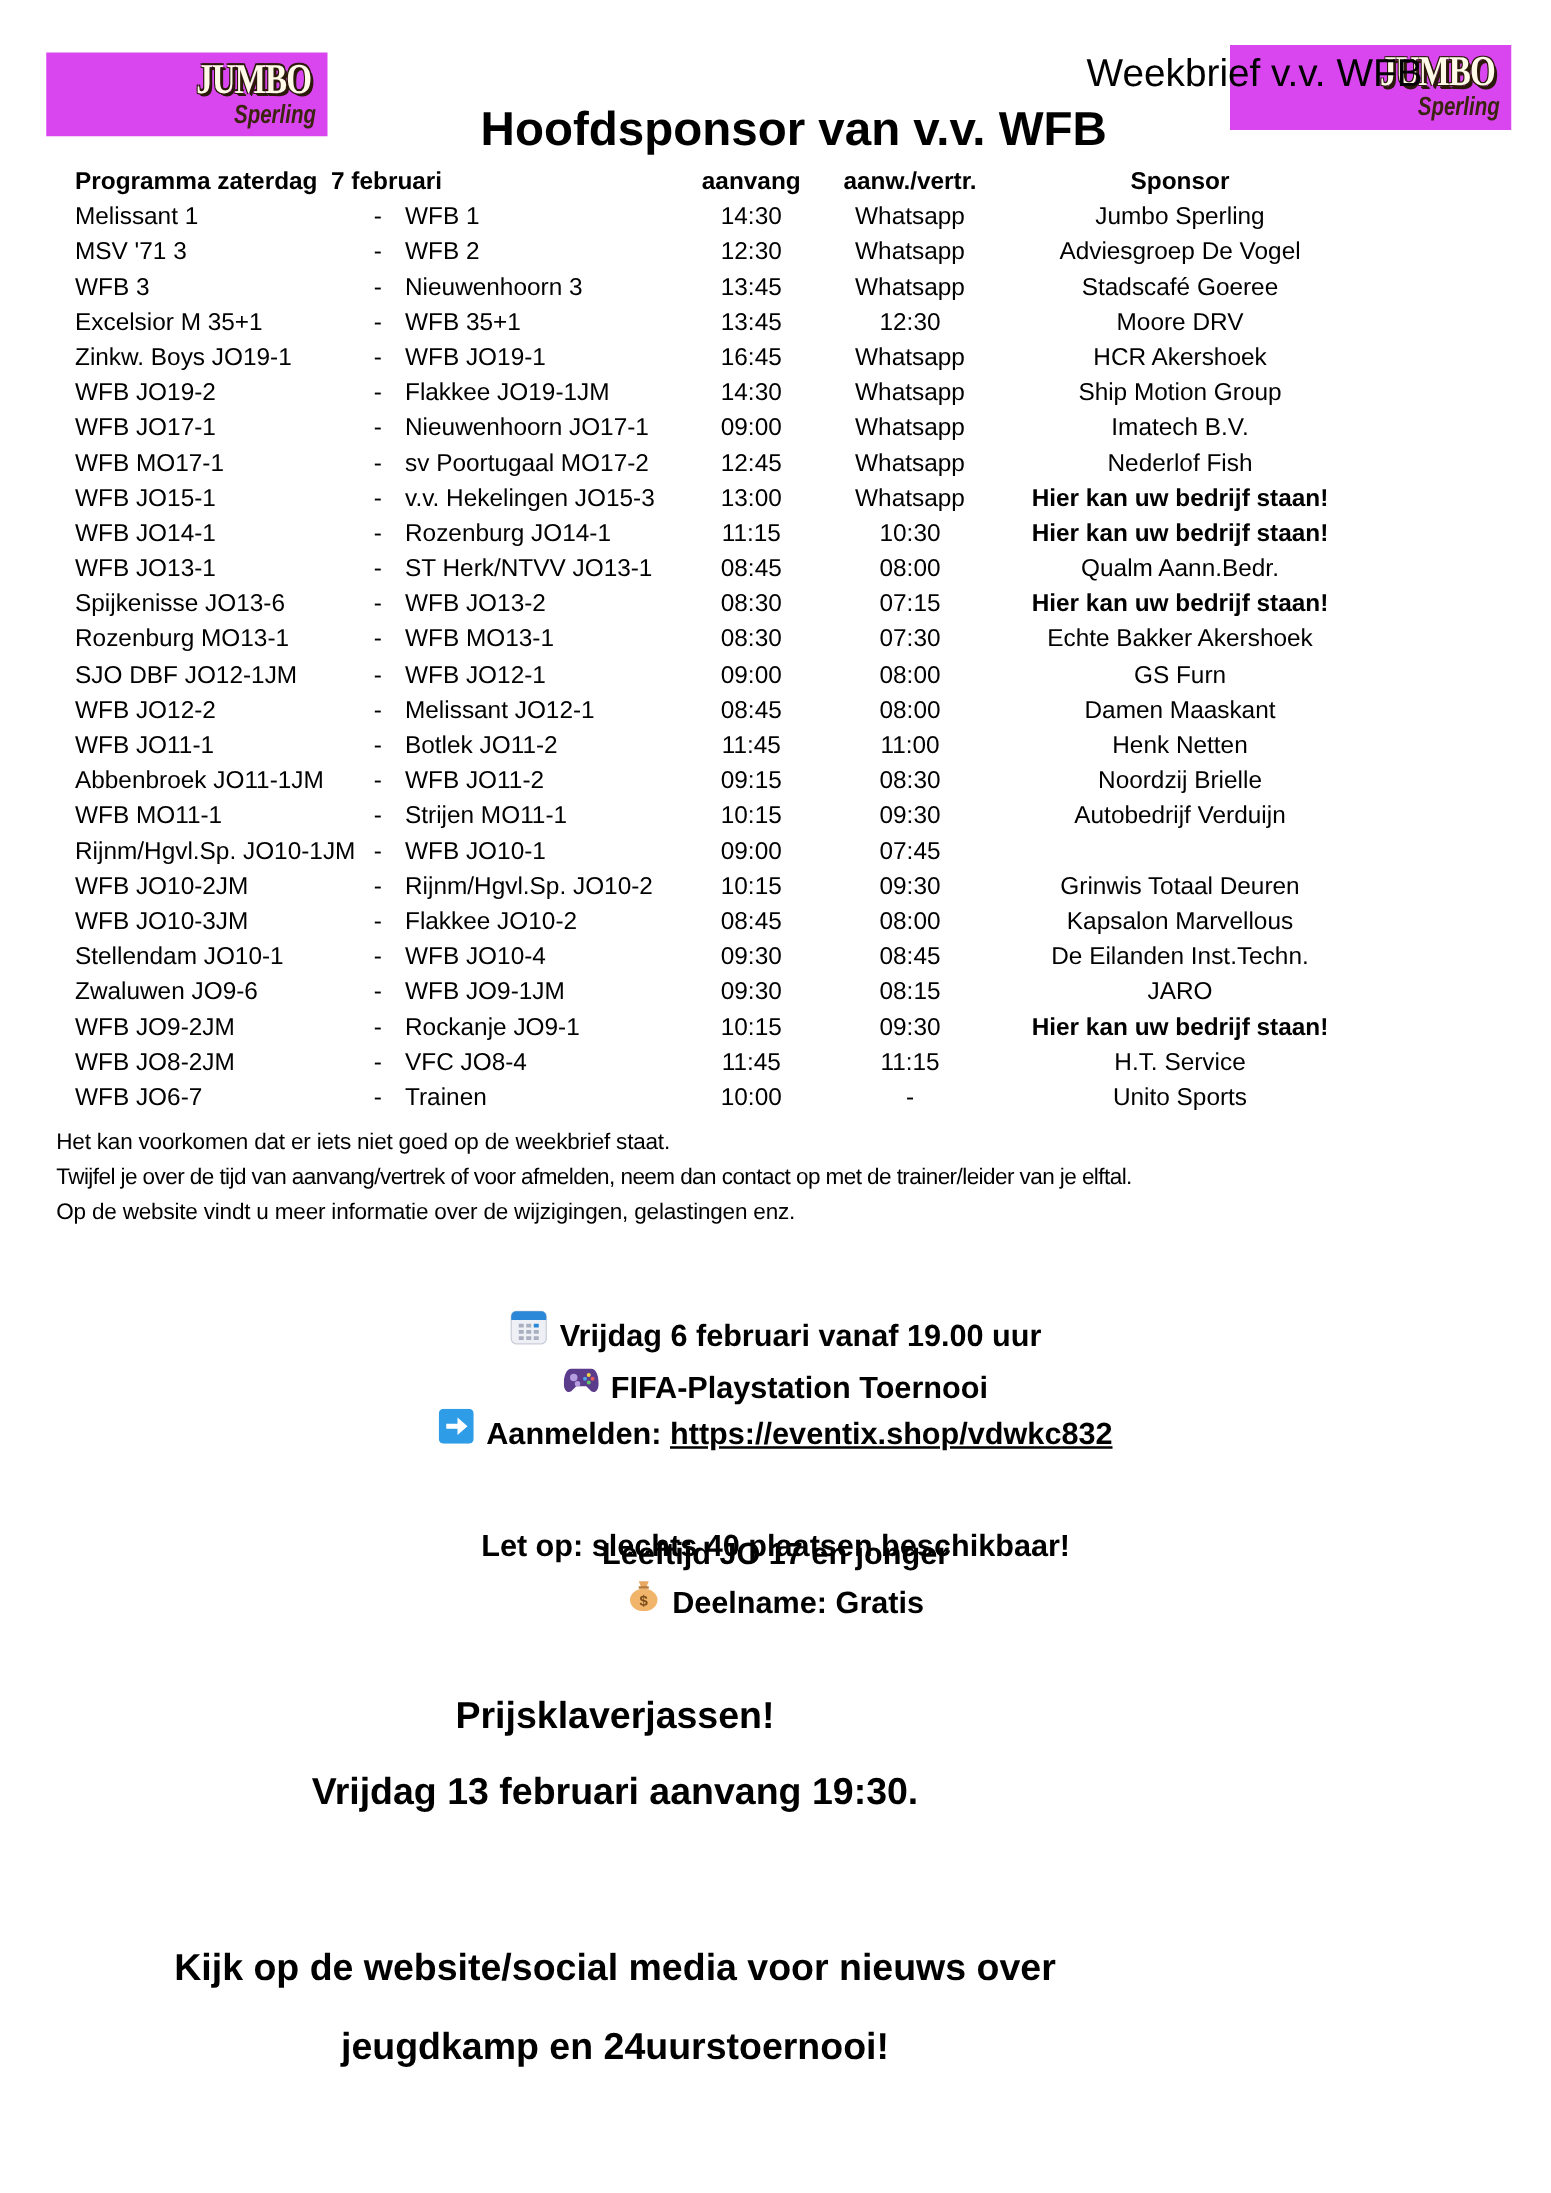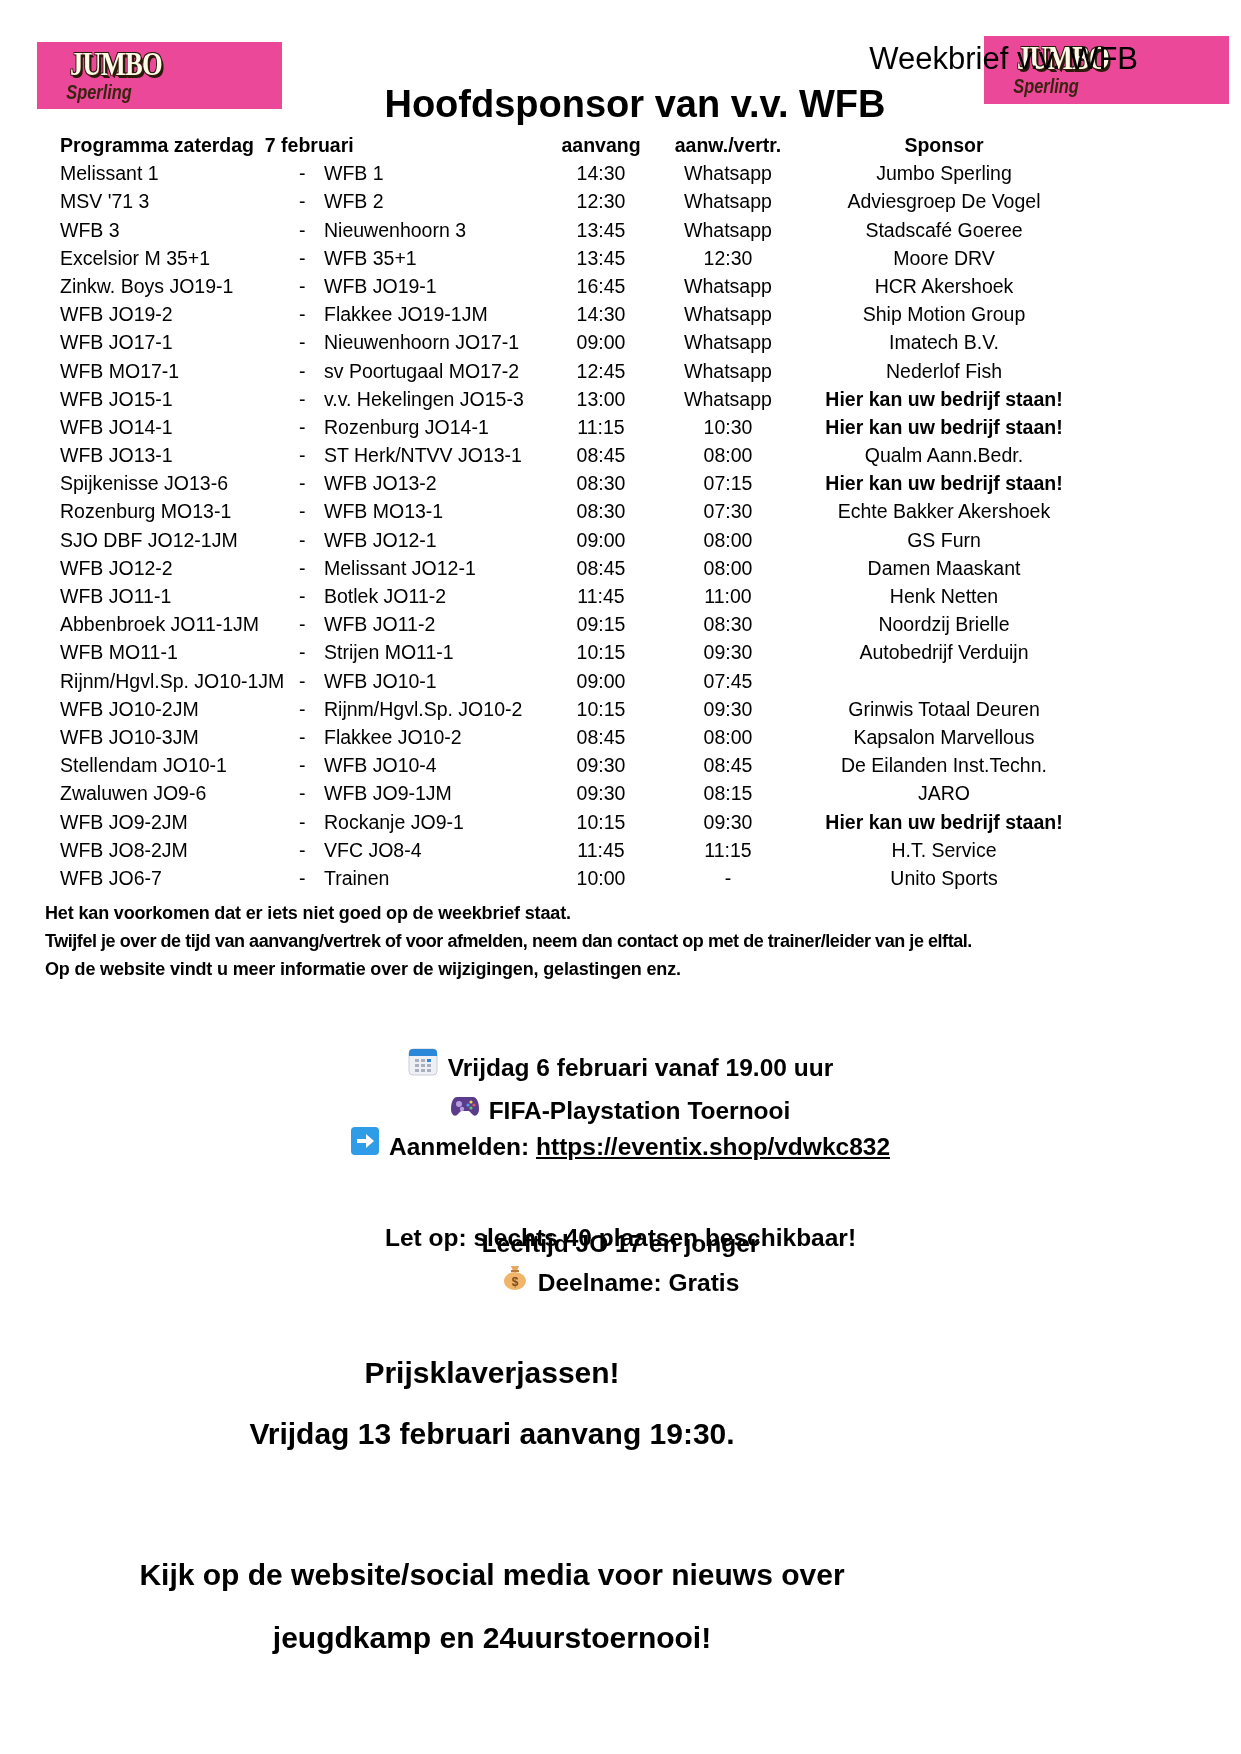--- a/index.html
+++ b/index.html
@@ -1,19 +1,19 @@
 <!DOCTYPE html>
 <html><head>
 <meta charset="utf-8">
 <style>
   html, body { margin:0; padding:0; background:#ffffff; }
   body { width:1241px; height:1754px; position:relative; overflow:hidden;
          font-family:"Liberation Sans", "DejaVu Sans", sans-serif; color:#000; }
-  .logo { position:absolute; background:#ec4899; display:flex; flex-direction:column;
-          align-items:flex-start; justify-content:center;padding-left:20px; }
+  .logo { position:absolute; background:#d946ef; display:flex; flex-direction:column;
+          align-items:flex-end; justify-content:center; }
   .logo .l1 { font-family:"Liberation Serif", serif; font-weight:bold; font-size:34px; line-height:30px;
               color:#fffbe8; letter-spacing:-1px; transform:scaleX(0.78);
               text-shadow:2px 2px 0 #2b1a0a, 3px 3px 0 #2b1a0a, -1px -1px 0 #2b1a0a, 1px -1px 0 #2b1a0a, -1px 1px 0 #2b1a0a; }
   .logo .l2 { font-family:"Liberation Sans", sans-serif; font-weight:bold; font-style:italic; font-size:21px;
               line-height:22px; color:#3a2410; transform:scaleX(0.78); margin-top:2px; }
   .title1 { position:absolute; left:0; width:1110px; top:40px; text-align:right; font-size:31px; line-height:38px; }
   .title1 span, .title2 span { display:inline-block; transform:translateX(28px); }
   .title2 { position:absolute; left:0; width:1214px; top:80px; text-align:center; font-size:38px; font-weight:bold; line-height:48px; }
 
   .tbl { position:absolute; left:0; top:131px; width:1241px; }
@@ -21,21 +21,21 @@
   .row > span { position:absolute; top:0; }
   .c-home { left:60px; }
   .c-dash { left:299px; }
   .c-away { left:324px; }
   .c-start { left:561px; width:80px; text-align:center; }
   .c-meet { left:658px; width:140px; text-align:center; }
   .c-spon { left:784px; width:320px; text-align:center; }
   .hdr { font-weight:bold; }
   .bold { font-weight:bold; }
 
-  .notes { position:absolute; left:45px; top:899px; width:1160px; font-size:18px; font-weight:bold; line-height:28px; }
+  .notes { position:absolute; left:45px; top:899px; width:1160px; font-size:18px; font-weight:normal; line-height:28px; }
   .notes div { white-space:nowrap; letter-spacing:-0.15px; }
 
   .ev { position:absolute; left:0; width:1241px; text-align:center; font-weight:bold; font-size:24.5px; line-height:34px; white-space:nowrap; }
   .ev .ico { display:inline-block; vertical-align:middle; margin-right:10px; position:relative; top:-3px; }
   .ev a { color:#000000; text-decoration:underline; }
 
   .big { position:absolute; left:0; width:984px; text-align:center; font-weight:bold; font-size:30px; line-height:40px; white-space:nowrap; }
 </style>
 </head>
 <body>

